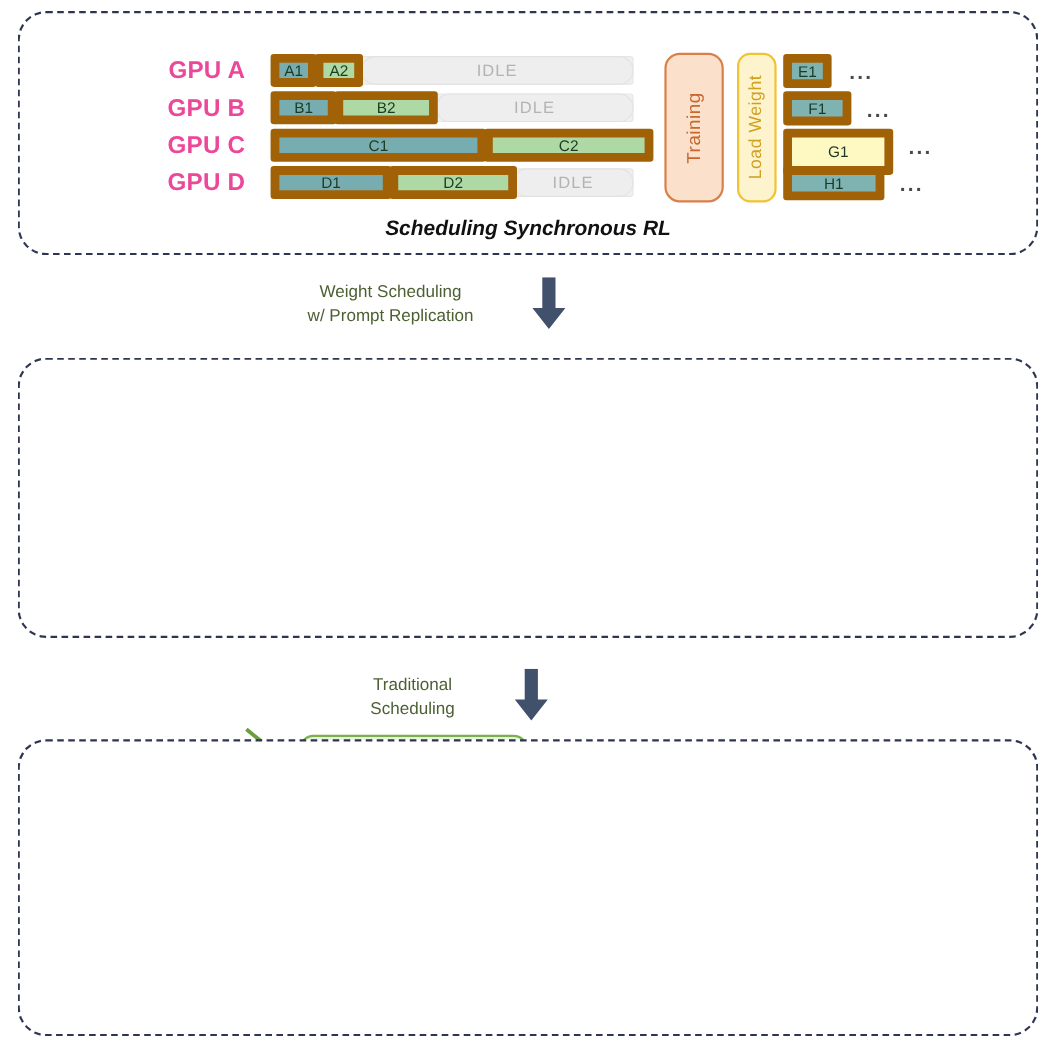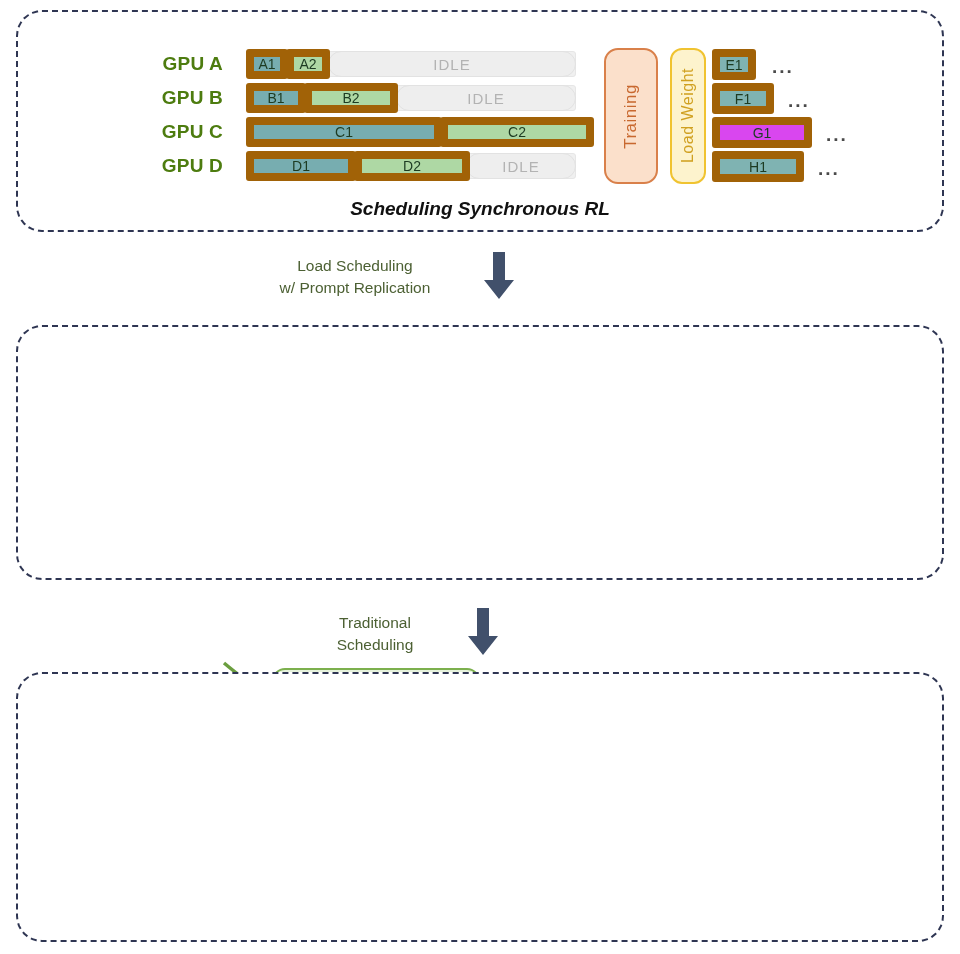--- a/index.html
+++ b/index.html
@@ -12,21 +12,21 @@
 
   
   .panel{
     position:absolute;box-sizing:border-box;
     border:2px dashed #2e3552;border-radius:26px;background:#fff;
   }
 
   
   .gpulabel{
     position:absolute;box-sizing:border-box;
-    font-size:19px;font-weight:700;color:#4d7c0f;letter-spacing:.2px;
+    font-size:22px;font-weight:700;color:#ec4899;letter-spacing:.2px;
     display:flex;align-items:center;justify-content:flex-end;
     white-space:nowrap;
   }
 
   
   .blk{
     position:absolute;box-sizing:border-box;
     border:8px solid #a16207;border-radius:3px;
     display:flex;align-items:center;justify-content:center;
     font-size:14px;color:#1d3b22;white-space:nowrap;overflow:hidden;
@@ -112,41 +112,41 @@
   <div class="track" style="left:228px;top:73px;width:330px;height:26px;"></div>
   <div class="idle" style="left:378px;top:73px;width:180px;height:26px;">IDLE</div>
   <div class="blk" style="left:228px;top:71px;width:60px;height:30px;background:#77adb0;">B1</div>
   <div class="blk" style="left:286px;top:71px;width:94px;height:30px;background:#aed8a4;">B2</div>
   <div class="blk" style="left:694px;top:71px;width:62px;height:31px;background:#7fb3b2;">F1</div>
   <div class="dots" style="left:770px;top:79px;">...</div>
 
   <div class="track" style="left:228px;top:107px;width:330px;height:26px;"></div>
   <div class="blk" style="left:228px;top:105px;width:196px;height:30px;background:#77adb0;">C1</div>
   <div class="blk" style="left:422px;top:105px;width:154px;height:30px;background:#aed8a4;">C2</div>
-  <div class="blk" style="left:694px;top:105px;width:100px;height:31px;background:#d946ef;">G1</div>
+  <div class="blk" style="left:694px;top:105px;width:100px;height:42px;background:#fef9c3;">G1</div>
   <div class="dots" style="left:808px;top:113px;">...</div>
 
   <div class="track" style="left:228px;top:141px;width:330px;height:26px;"></div>
   <div class="idle" style="left:448px;top:141px;width:110px;height:26px;">IDLE</div>
   <div class="blk" style="left:228px;top:139px;width:110px;height:30px;background:#77adb0;">D1</div>
   <div class="blk" style="left:336px;top:139px;width:116px;height:30px;background:#aed8a4;">D2</div>
   <div class="blk" style="left:694px;top:139px;width:92px;height:31px;background:#7fb3b2;">H1</div>
   <div class="dots" style="left:800px;top:147px;">...</div>
 
   <div class="training" style="left:586px;top:36px;width:54px;height:136px;">
     <span>Training</span>
   </div>
   <div class="loadw" style="left:652px;top:36px;width:36px;height:136px;">
     <span>Load Weight</span>
   </div>
 
   <div class="caption" style="top:186px;">Scheduling Synchronous RL</div>
 </div>
 
-<div class="steplabel" style="left:180px;top:255px;width:350px;">Load Scheduling
+<div class="steplabel" style="left:180px;top:255px;width:350px;">Weight Scheduling
 w/ Prompt Replication</div>
 <div class="downarrow" style="left:482px;top:252px;">
   <svg width="34" height="48" viewBox="0 0 34 48">
     <polygon points="11,0 23,0 23,28 32,28 17,47 2,28 11,28" fill="#41506b"></polygon>
   </svg>
 </div>
 
 <div class="panel" style="left:16px;top:325px;width:928px;height:255px;">
 
   <svg class="abs" style="left:202px;top:330px;" width="50" height="40" viewBox="0 0 50 40">

